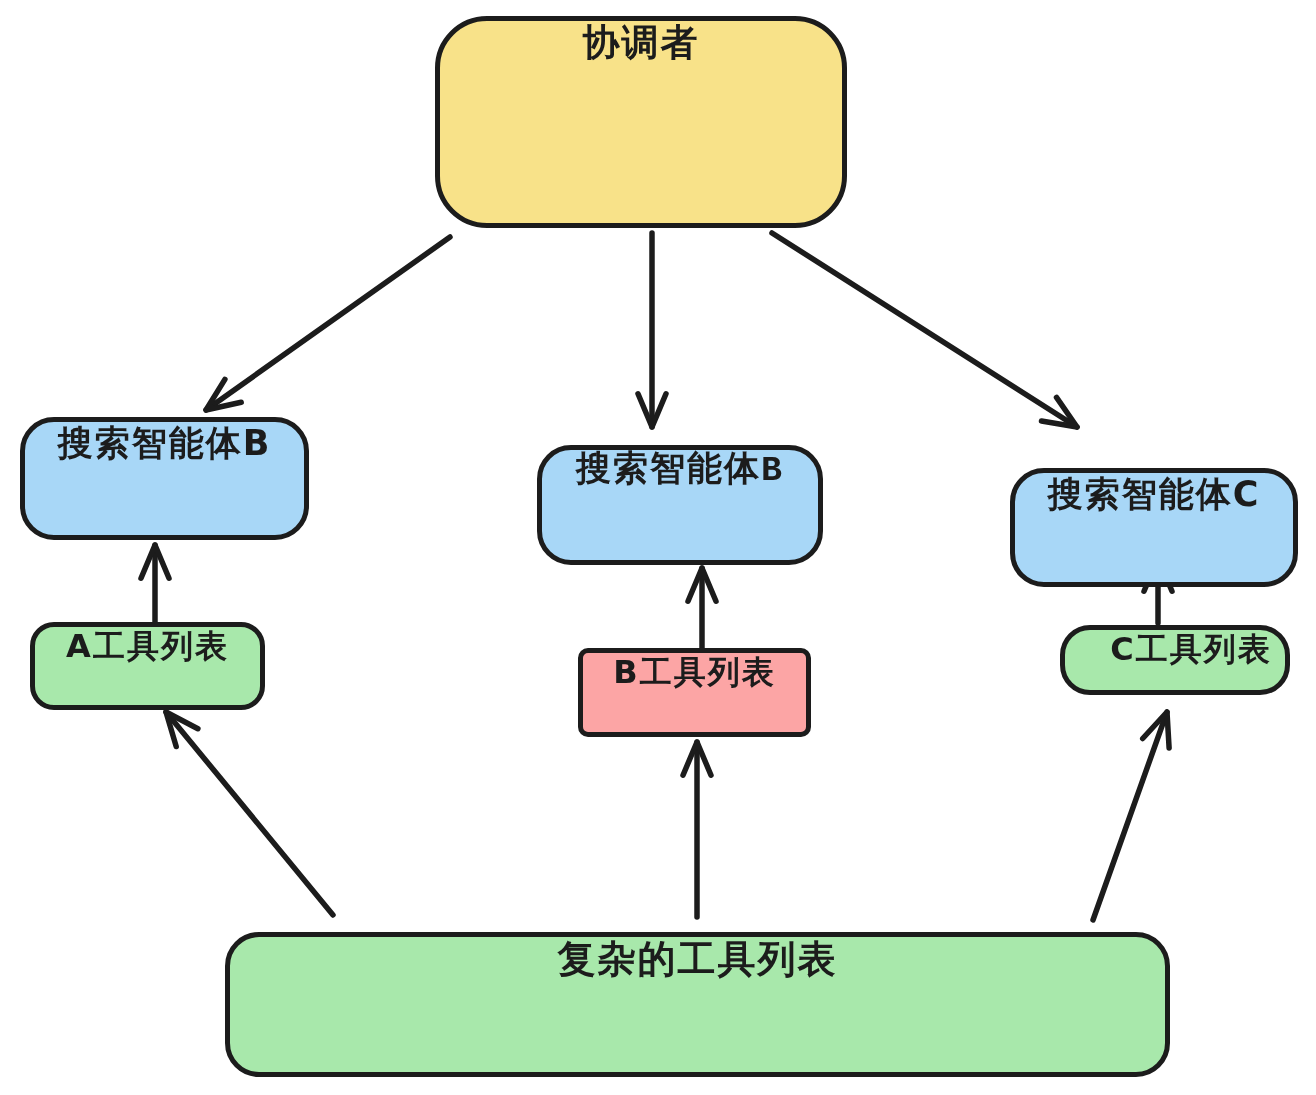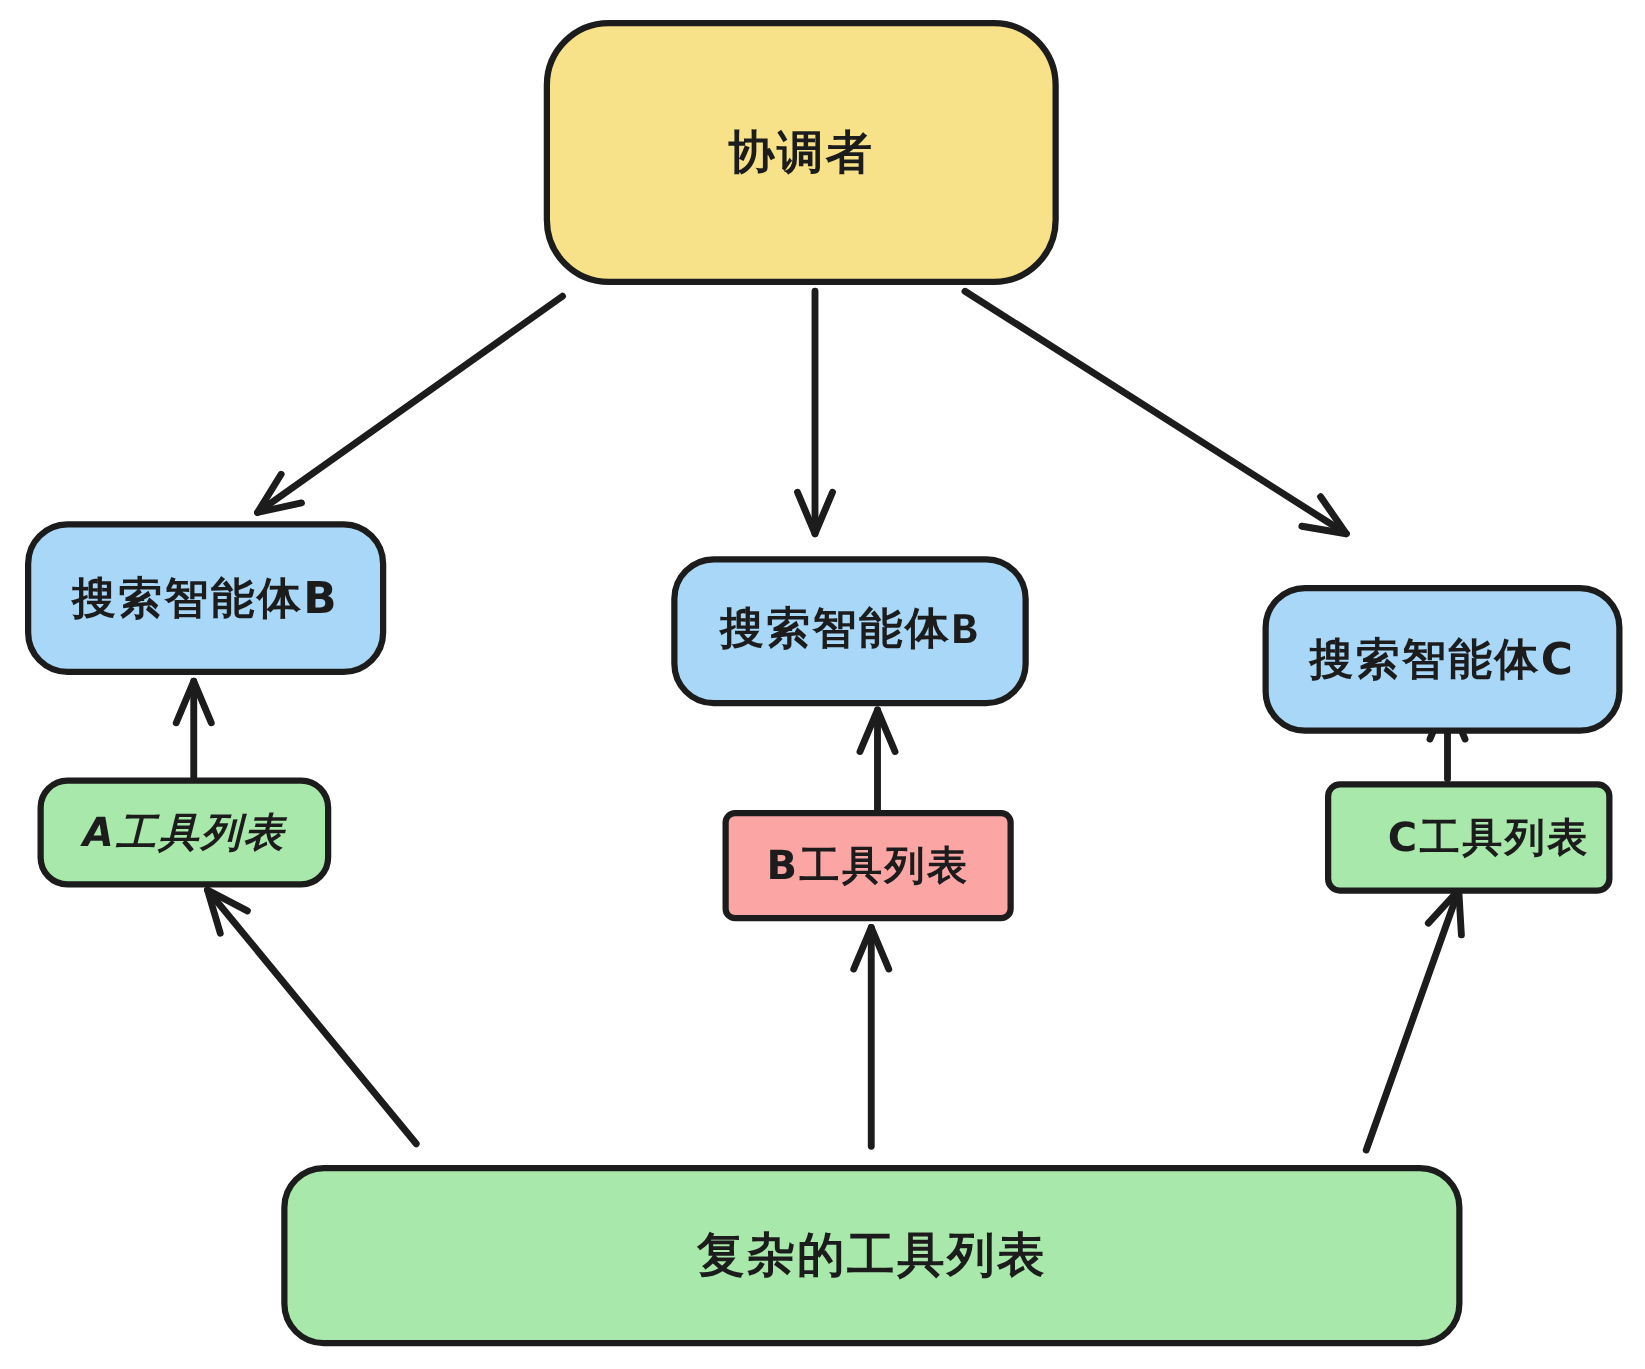--- a/index.html
+++ b/index.html
@@ -9,40 +9,40 @@
     background:#ffffff;
     overflow:hidden;
     font-family:"DejaVu Sans","Liberation Sans",sans-serif;
   }
   #edge-layer{
     position:absolute;left:0;top:0;width:1316px;height:1095px;
     z-index:1;
   }
   .node{
     position:absolute;
-    display:flex;align-items:center;justify-content:center;
+    display:flex;justify-content:center;
     border:5.5px solid #1c1c1c;
     box-sizing:border-box;
     color:#1c1c1c;
     font-weight:bold;
     text-align:center;
     z-index:2;
     letter-spacing:2px;
   }
   .node .label{line-height:1.2;}
   
   #node-coordinator{left:435px;top:16px;width:412px;height:212px;border-radius:52px;font-size:37px;}
   
   #node-agent-a{left:20px; top:417px;width:289px;height:123px;border-radius:34px;font-size:35px;}
   #node-agent-b{left:537px;top:445px;width:286px;height:120px;border-radius:34px;font-size:35px;font-family:Liberation Mono, monospace;}
   #node-agent-c{left:1010px;top:437px;width:288px;height:119px;border-radius:34px;font-size:35px;}
   
   #node-tools-a{left:30px;  top:622px;width:235px;height:88px;border-radius:24px;font-size:32px;}
   #node-tools-b{left:578px; top:648px;width:233px;height:89px;border-radius:24px;font-size:32px;}
-  #node-tools-c{left:1060px;top:625px;width:230px;height:90px;border-radius:12px;font-size:32px;padding-left:32px;}
+  #node-tools-c{left:1060px;top:625px;width:230px;height:70px;border-radius:30px;font-size:32px;padding-left:32px;}
   
   #node-complex{left:225px;top:932px;width:945px;height:145px;border-radius:34px;font-size:38px;}
   .edge{stroke:#1c1c1c;stroke-width:5.5;fill:none;stroke-linecap:round;stroke-linejoin:round;}
 </style>
 </head>
 <body>
 
 <div id="canvas">
 
   <svg id="edge-layer" viewBox="0 0 1316 1095" xmlns="http://www.w3.org/2000/svg">
@@ -93,21 +93,21 @@
   </div>
 
   <div class="node" id="node-agent-b" style="background: rgb(168, 215, 247);">
     <span class="label">搜索智能体B</span>
   </div>
 
   <div class="node" id="node-agent-c" style="background: rgb(168, 215, 247); margin-top: 31px;">
     <span class="label">搜索智能体C</span>
   </div>
 
-  <div class="node" id="node-tools-a" style="background: rgb(168, 232, 171); font-style: italic;">
+  <div class="node" id="node-tools-a" style="background: rgb(168, 232, 171);">
     <span class="label">A工具列表</span>
   </div>
 
   <div class="node" id="node-tools-b" style="background: #fca5a5; border-radius: 10px;">
     <span class="label">B工具列表</span>
   </div>
 
   <div class="node" id="node-tools-c" style="background: rgb(168, 232, 171);">
     <span class="label">C工具列表</span>
   </div>

